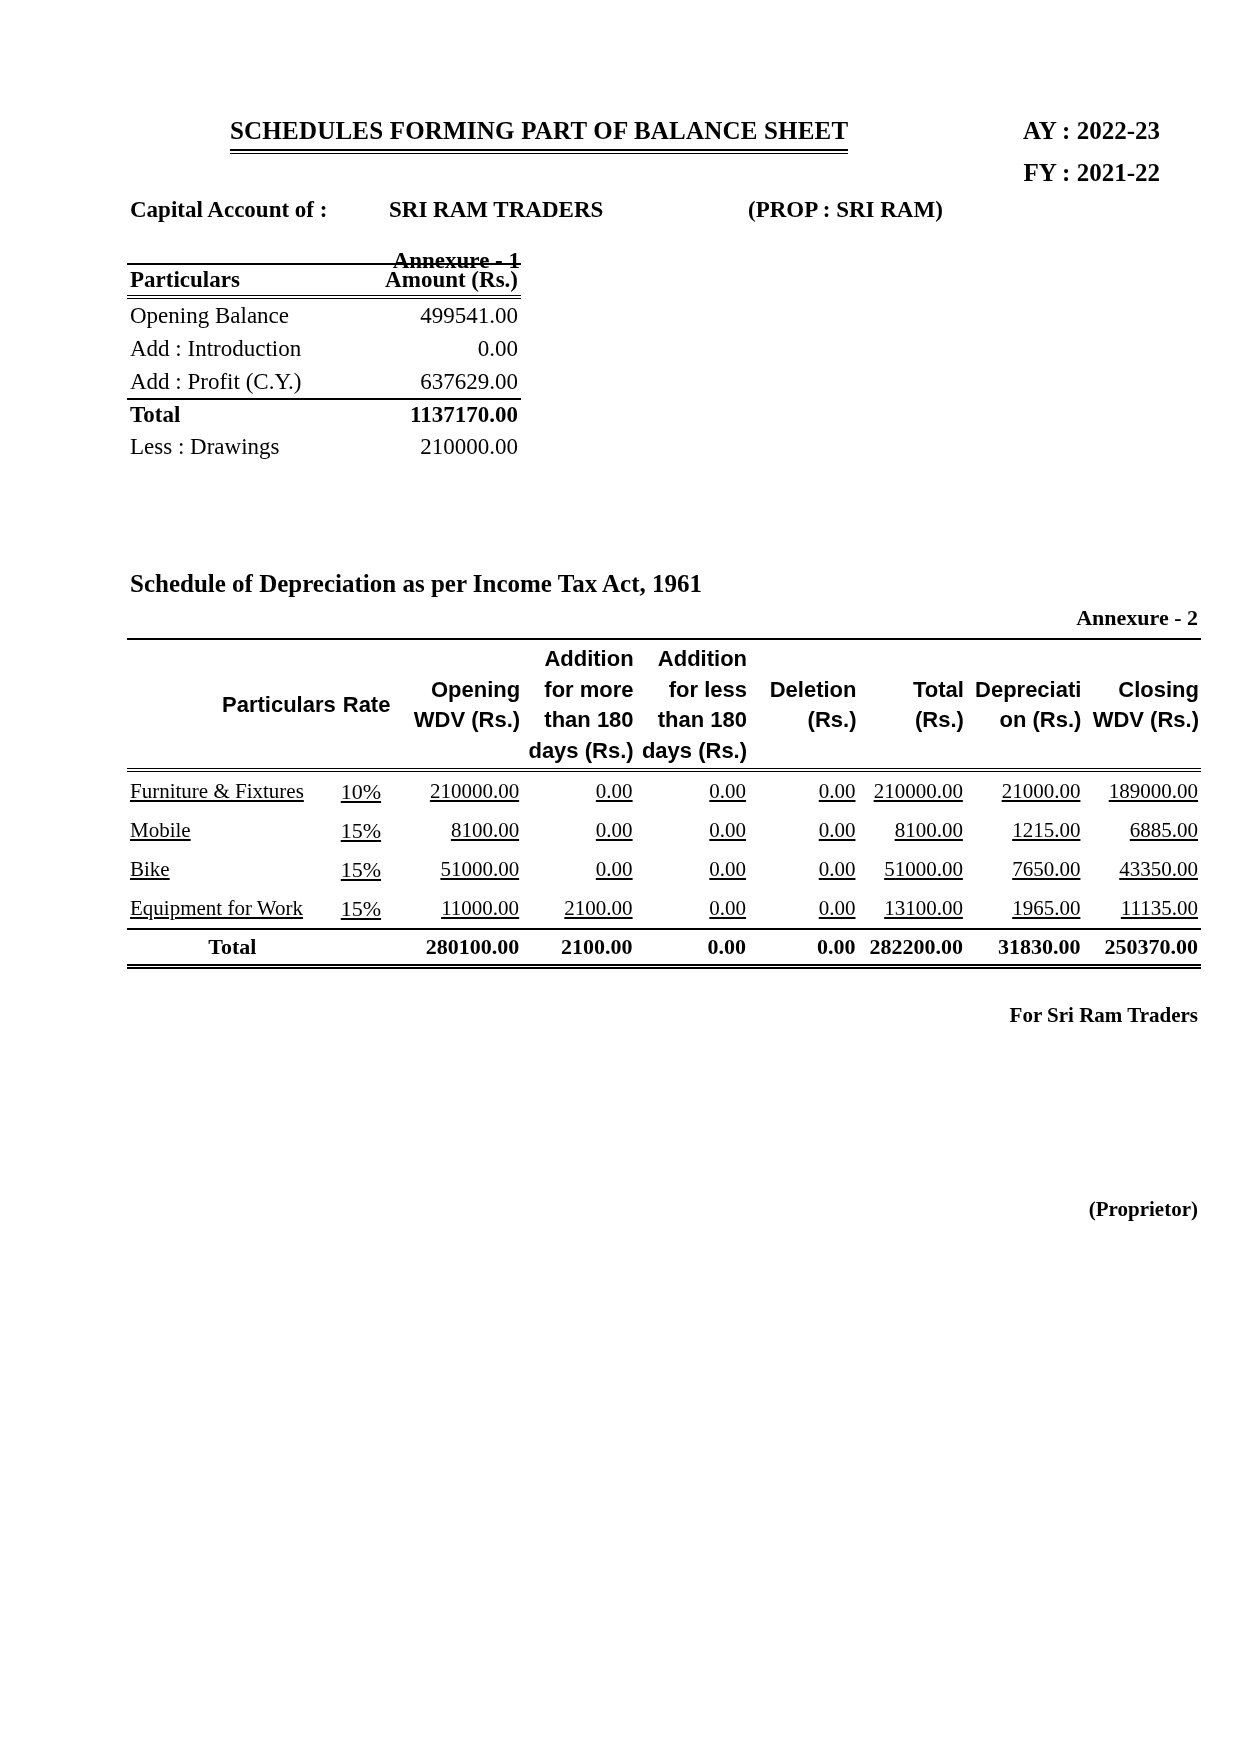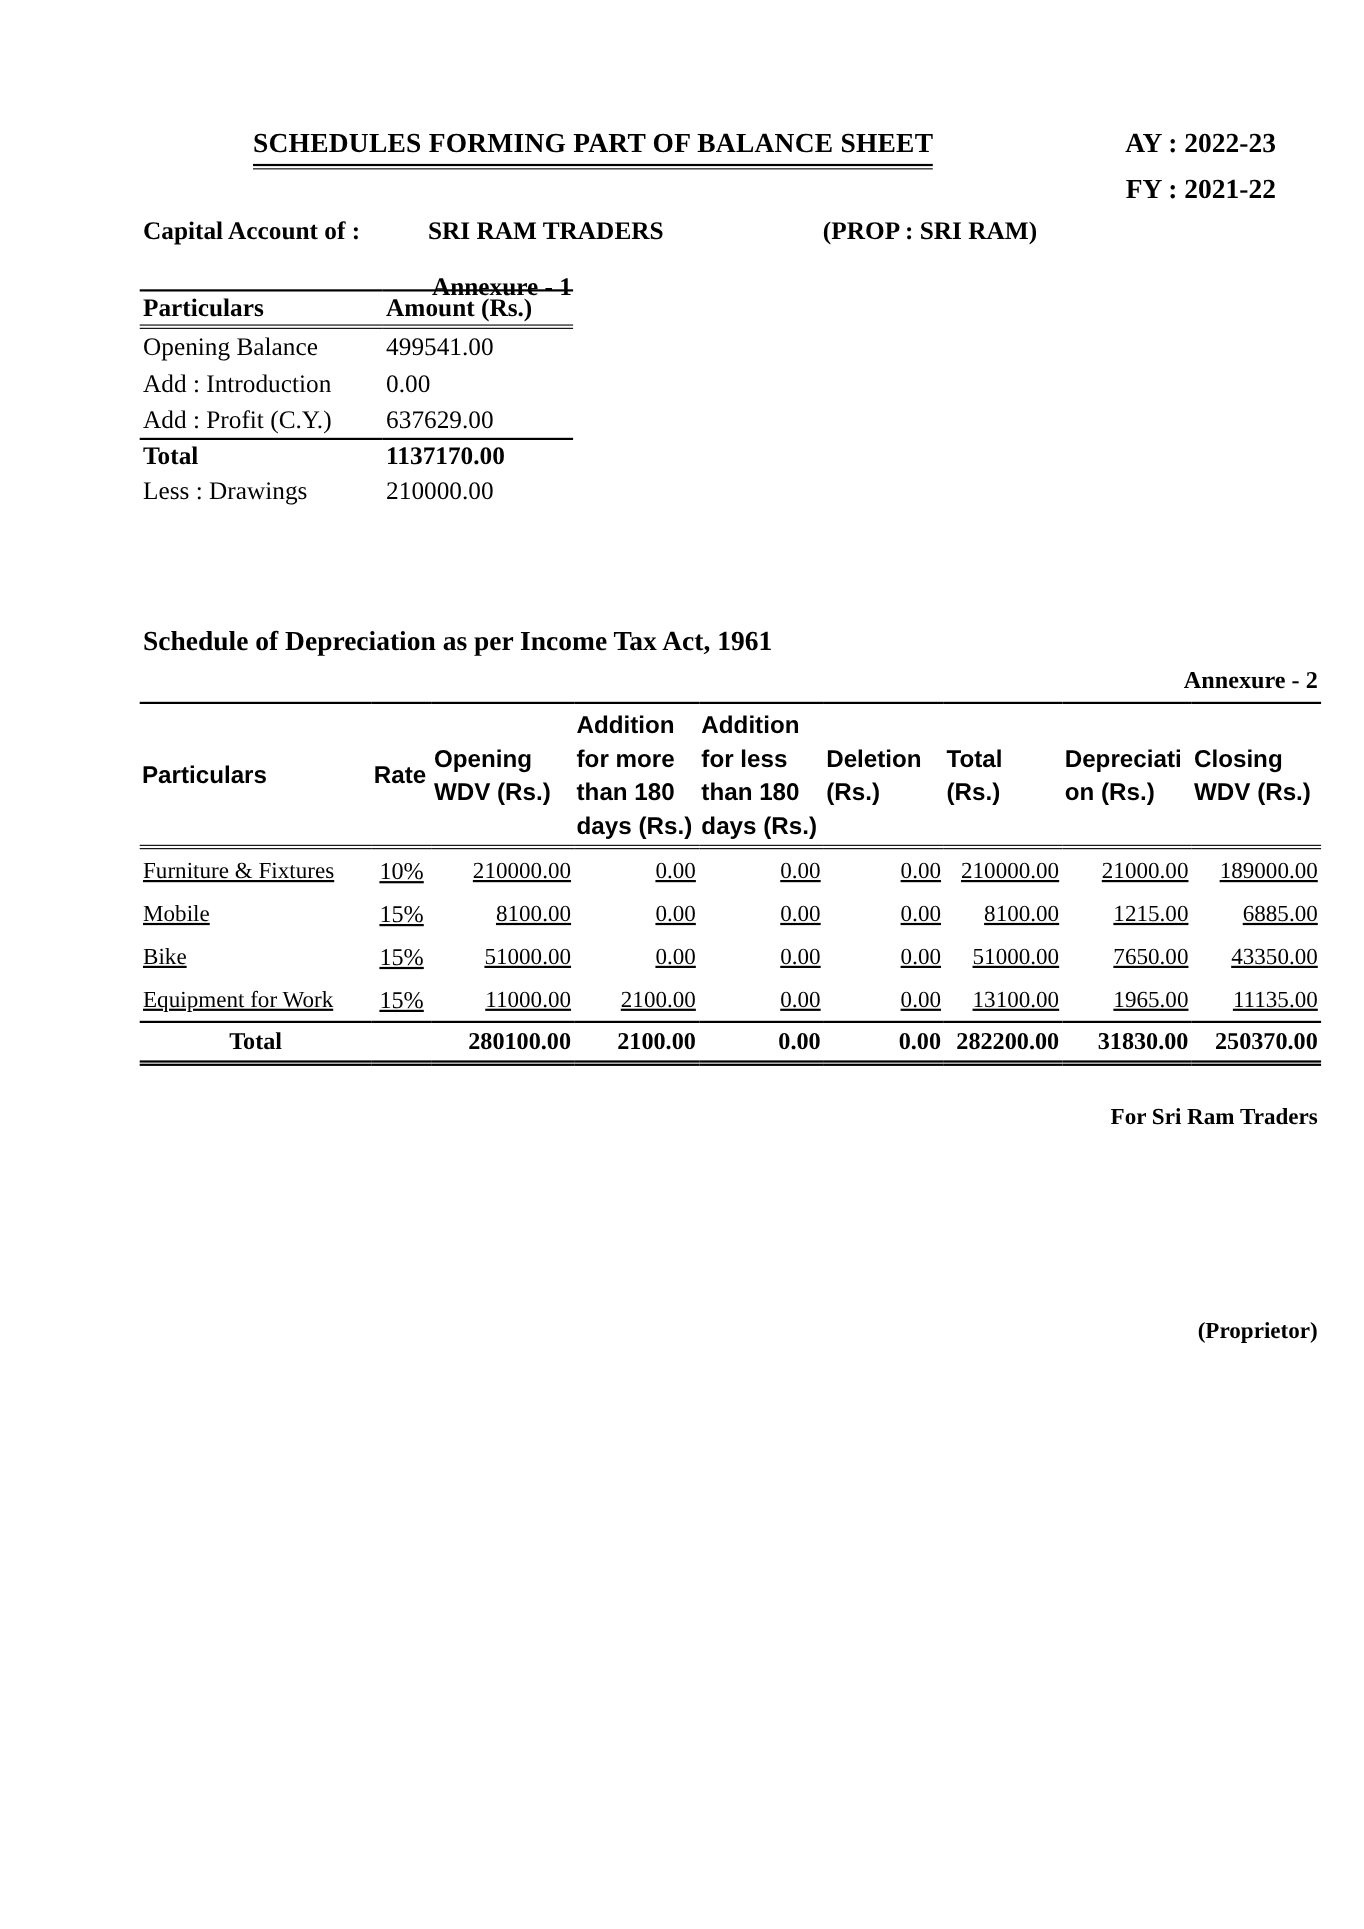--- a/index.html
+++ b/index.html
@@ -14,36 +14,36 @@
   #fy { right: 80px; top: 159px; font-size: 25px; font-weight: bold; }
 
   #cap-label { left: 130px; top: 197px; font-size: 23px; font-weight: bold; }
   #cap-firm  { left: 389px; top: 197px; font-size: 23px; font-weight: bold; }
   #cap-prop  { left: 748px; top: 197px; font-size: 23px; font-weight: bold; }
   #annex1    { left: 389px; top: 248px; width: 131px; text-align: right; font-size: 23px; font-weight: bold; }
 
   
   #cap-table { position: absolute; left: 127px; top: 263px; width: 394px; border-collapse: collapse; font-size: 23px; }
   #cap-table td { padding: 0 3px; height: 33px; line-height: 33px; }
-  #cap-table td.amt { }
+  #cap-table td.amt { text-align: right; }
   #cap-table thead td { font-weight: bold; border-top: 2px solid #000; border-bottom: 4px double #000; height: 30px; line-height: 30px; }
   #cap-table tr.total td { font-weight: bold; border-top: 2px solid #000; height: 30px; line-height: 28px; }
   #cap-table tr.closing td { font-weight: bold; border-top: 2px solid #000; border-bottom: 5px double #000; height: 30px; line-height: 28px; }
 
   #dep-title { left: 130px; top: 570px; font-size: 25px; font-weight: bold; }
   #annex2 { right: 42px; top: 605px; font-size: 22px; font-weight: bold; }
 
   
   #dep-table { position: absolute; left: 127px; top: 638px; width: 1074px; border-collapse: collapse; font-size: 21px; }
   #dep-table thead th { font-family: "Liberation Sans", sans-serif; font-weight: bold; font-size: 22px;
-                        line-height: 30.5px; text-align: left; vertical-align: middle; padding: 4px 2px 2px 2px;
+                        line-height: 30.5px; text-align: right; vertical-align: middle; padding: 4px 2px 2px 2px;
                         border-top: 2px solid #000; border-bottom: 4px double #000; }
   #dep-table tbody td { height: 39px; line-height: 39px; padding: 0 3px; text-align: right; text-decoration: underline; }
   #dep-table tbody td.part { text-align: left; }
-  #dep-table tbody td.rate { text-align: center; font-size: 22px; }
+  #dep-table tbody td.rate { text-align: left; font-size: 22px; }
   #dep-table tfoot td { font-weight: bold; height: 34px; line-height: 34px; text-align: right; padding: 0 3px;
                         border-top: 2px solid #000; border-bottom: 5px double #000; font-size: 22px; }
   #dep-table tfoot td.part { text-align: center; }
 
   #sign-for  { right: 42px; top: 1003px; font-size: 21px; font-weight: bold; }
   #sign-prop { right: 42px; top: 1197px; font-size: 21px; font-weight: bold; margin-left: 31px; }
 </style>
 </head>
 <body>
 

